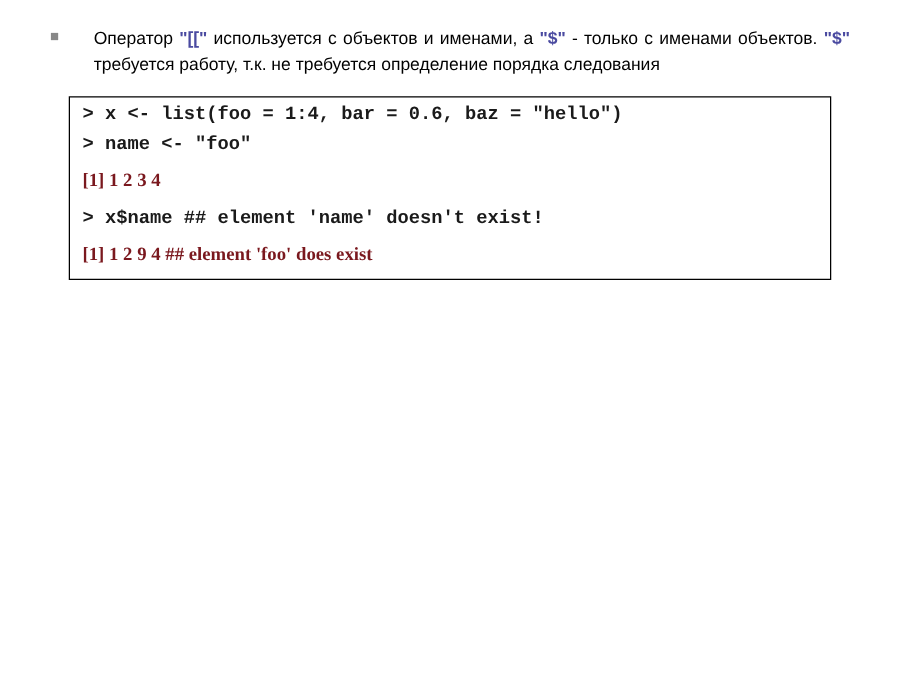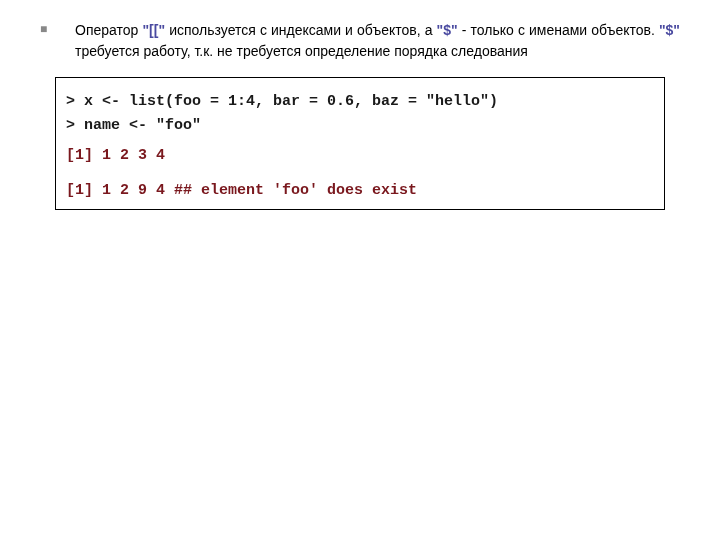--- a/index.html
+++ b/index.html
@@ -32,44 +32,45 @@
     font-size: 14px;
   }
   .op1, .op2, .op3 {
     font-weight: bold;
     color: #4a4aa0;
   }
   .code-box {
     margin: 0 55px 0 55px;
     border: 1px solid #000;
     background: #fff;
-    padding: 12px 10px 6px 10px;
+    padding: 2px 10px 6px 10px;
     font-family: "Consolas", "Courier New", monospace;
     font-size: 15px;
     line-height: 1.45;
   }
   .code-line {
     white-space: pre;
     padding: 1px 0;
   }
   .code-dark { color: #1a1a1a; font-weight: bold; }
-  .code-red  { color: #7a181e; font-weight: bold; }
+  .code-red  { color: #7a181e; font-weight: bold; font-family: Liberation Serif, serif; }
   .gap { height: 6px; }
 </style>
 </head>
 <body>
 
 <div class="bullet-row">
   <div class="bullet-marker">■</div>
   <div class="bullet-text">
-    <span>Оператор </span><span class="op1">"[["</span><span> используется с индексами и объектов, а </span><span class="op2">"$"</span><span> -  только с именами объектов. </span><span class="op3">"$"</span><span> требуется работу, т.к. не требуется определение порядка следования</span>
+    <span>Оператор </span><span class="op1">"[["</span><span> используется с объектов и именами, а </span><span class="op2">"$"</span><span> -  только с именами объектов. </span><span class="op3">"$"</span><span> требуется работу, т.к. не требуется определение порядка следования</span>
   </div>
 </div>
 
 <div class="code-box">
   <div class="code-line code-dark">&gt; x &lt;- list(foo = 1:4, bar = 0.6, baz = "hello")</div>
   <div class="code-line code-dark">&gt; name &lt;- "foo"</div>
   <div class="gap"></div>
   <div class="code-line code-red">[1] 1 2 3 4</div>
   <div class="gap"></div>
+  <div class="code-line code-dark">&gt; x$name ## element 'name' doesn't exist!</div>
   <div class="gap"></div>
   <div class="code-line code-red">[1] 1 2 9 4 ## element 'foo' does exist</div>
 </div>
 
 </body></html>

